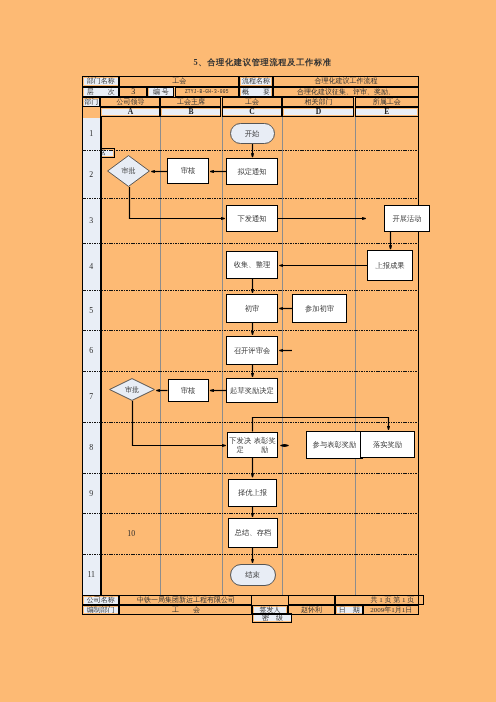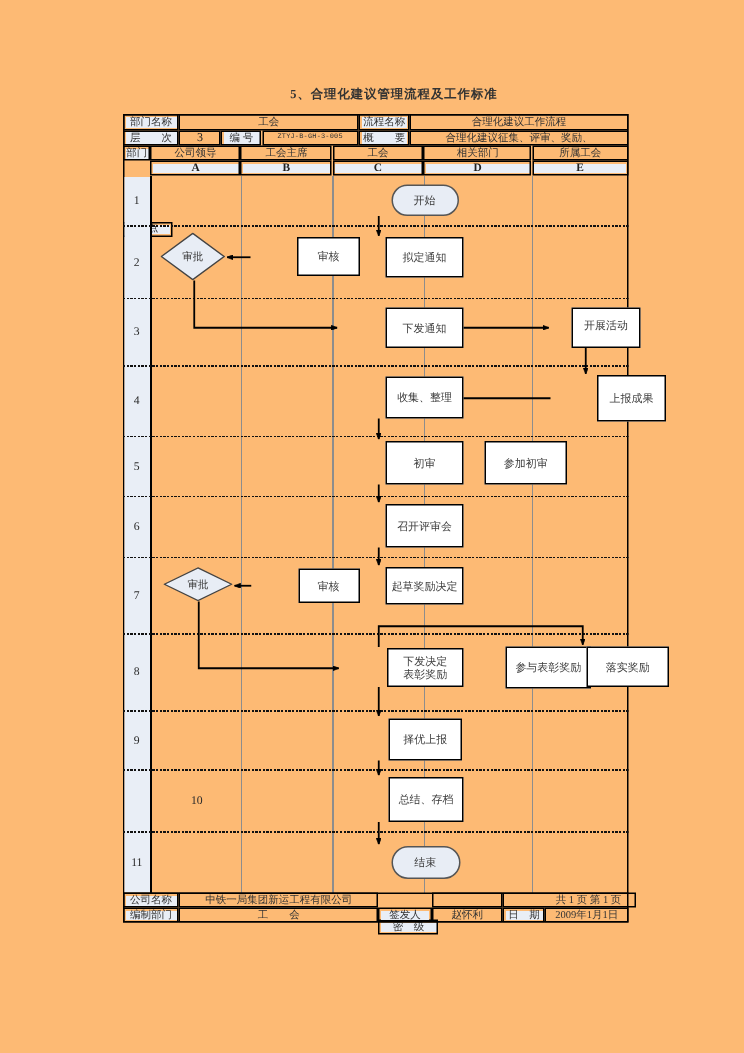--- a/index.html
+++ b/index.html
@@ -24,33 +24,33 @@
 .cell.shade{background:#e9eef6;background-clip:content-box;padding:0.6px 0.8px;}
 .cell.nd{font-size:7.6px;font-weight:bold;color:#222;}
 .cell.num{font-size:8px;color:#222;}
 
 .gl{position:absolute;background:#000;}
 .gridsvg{position:absolute;left:0;top:0;}
 
 
 .shape{position:absolute;box-sizing:border-box;display:flex;
   align-items:center;justify-content:center;text-align:center;
-  font-size:7.3px;color:#3a3a3a;line-height:1.3;margin-left:31px;}
+  font-size:7.3px;color:#3a3a3a;line-height:1.3;}
 .shape.rect{border:1.3px solid #000;background:#fff;}
 .shape.pill{border:1px solid #555;background:#e8edf5;border-radius:999px;}
 .dia{position:absolute;}
 .dia .lbl{position:absolute;left:0;top:0;width:100%;height:100%;
   display:flex;align-items:center;justify-content:center;
   font-size:7px;color:#3a3a3a;}
 svg.arrows{position:absolute;left:0;top:0;width:496px;height:702px;overflow:visible;}
 .numcol{position:absolute;}
 .rn{position:absolute;left:0;width:18.4px;display:flex;align-items:center;
   justify-content:center;font-size:7.8px;color:#2b2b2b;}
 .mono{font-family:"Liberation Mono","DejaVu Sans Mono",monospace;font-size:4.6px;letter-spacing:0.15px;}
-.shape.col{flex-direction:column;justify-content:center;}
+.shape.col{flex-direction:row;justify-content:center;}
 </style>
 </head>
 <body>
 
 <div id="page">
 
   <div class="doc-title">5、合理化建议管理流程及工作标准</div>
 
   <div class="tbl">
     <div class="frame"></div>
@@ -190,21 +190,21 @@
 
   <div class="dia" style="left:107px;top:155px;width:43px;height:32px;">
     <svg width="43" height="32" viewBox="0 0 43 32">
       <polygon points="21.5,0.6 42.4,16 21.5,31.4 0.6,16" fill="#e8edf5" stroke="#444" stroke-width="0.9"></polygon>
     </svg>
     <span class="lbl">审批</span>
   </div>
 
   <div class="shape rect" style="left:226px;top:205px;width:52px;height:27px;">下发通知</div>
 
-  <div class="shape rect" style="left:350px;top:205px;width:46px;height:27px;font-family:Liberation Mono, monospace;">开展活动</div>
+  <div class="shape rect" style="left:384px;top:205px;width:46px;height:27px;">开展活动</div>
 
   <div class="shape rect" style="left:226px;top:251px;width:52px;height:28px;">收集、整理</div>
 
   <div class="shape rect" style="left:367px;top:250px;width:46px;height:31px;">上报成果</div>
 
   <div class="shape rect" style="left:226px;top:294px;width:52px;height:29px;">初审</div>
 
   <div class="shape rect" style="left:292px;top:294px;width:55px;height:29px;">参加初审</div>
 
   <div class="shape rect" style="left:226px;top:336px;width:52px;height:29px;">召开评审会</div>

